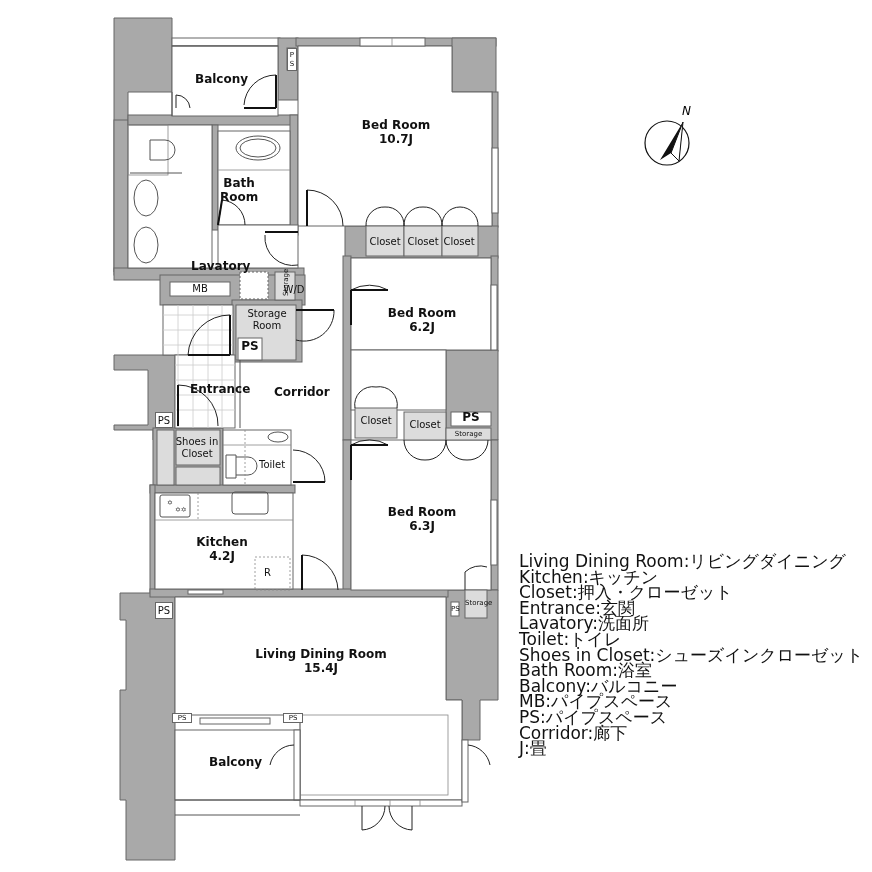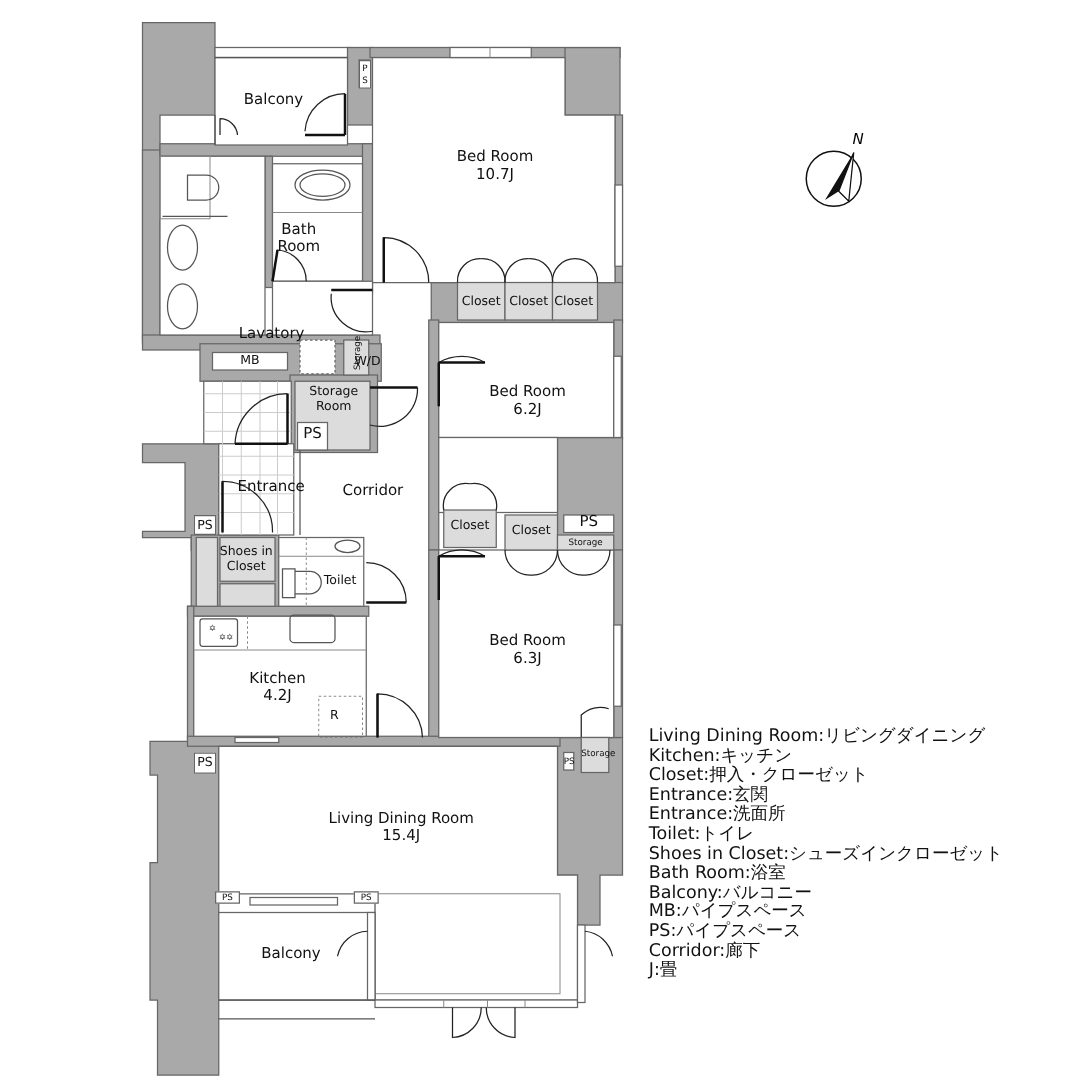--- a/index.html
+++ b/index.html
@@ -10,26 +10,26 @@
   .room { fill: #ffffff; stroke: #666; stroke-width: 1; }
   .store { fill: #dcdcdc; stroke: #666; stroke-width: 1; }
   .line { fill: none; stroke: #555; stroke-width: 1; }
   .thin { fill: none; stroke: #888; stroke-width: 0.8; }
   .dot { fill: none; stroke: #888; stroke-width: 0.8; stroke-dasharray: 2 2; }
   .door { fill: none; stroke: #222; stroke-width: 1; }
   .doorleaf { stroke: #111; stroke-width: 2; }
   .win { fill: #fff; stroke: #666; stroke-width: 1; }
   .tile { fill: none; stroke: #ccc; stroke-width: 0.8; }
   .lbl { position: absolute; color: #111; text-align: center; white-space: nowrap; line-height: 1.15; }
-  .lbl-md { font-size: 12px; }
+  .lbl-md { font-size: 12px; font-weight: bold; }
   .lbl-sm { font-size: 10px; }
   .lbl-xs { font-size: 7px; }
   .box { position: absolute; background: #fff; border: 1px solid #666; color: #111;
          display: flex; align-items: center; justify-content: center; }
-  .legend { position: absolute; left: 519px; top: 582px; font-size: 14px; line-height: 15.6px; color: #111; }
+  .legend { position: absolute; left: 519px; top: 554px; font-size: 17px; line-height: 15.6px; color: #111; }
   .legend div { white-space: nowrap; }
   .compass { position: absolute; left: 640px; top: 110px; width: 60px; height: 60px; }
 </style>
 </head>
 <body>
 
 <svg id="plan" viewBox="0 0 872 872" xmlns="http://www.w3.org/2000/svg">
 
   <g>
 
@@ -311,21 +311,21 @@
     <polygon points="31,43 39,51 43,12" fill="#fff" stroke="#111" stroke-width="1"></polygon>
   </svg>
   <span style="position:absolute; left:42px; top:-6px; font-size:12px; font-style:italic;">N</span>
 </div>
 
 <div class="legend">
   <div>Living Dining Room:リビングダイニング</div>
   <div>Kitchen:キッチン</div>
   <div>Closet:押入・クローゼット</div>
   <div>Entrance:玄関</div>
-  <div>Entrance:洗面所</div>
+  <div>Lavatory:洗面所</div>
   <div>Toilet:トイレ</div>
   <div>Shoes in Closet:シューズインクローゼット</div>
   <div>Bath Room:浴室</div>
   <div>Balcony:バルコニー</div>
   <div>MB:パイプスペース</div>
   <div>PS:パイプスペース</div>
   <div>Corridor:廊下</div>
   <div>J:畳</div>
 </div>
 

